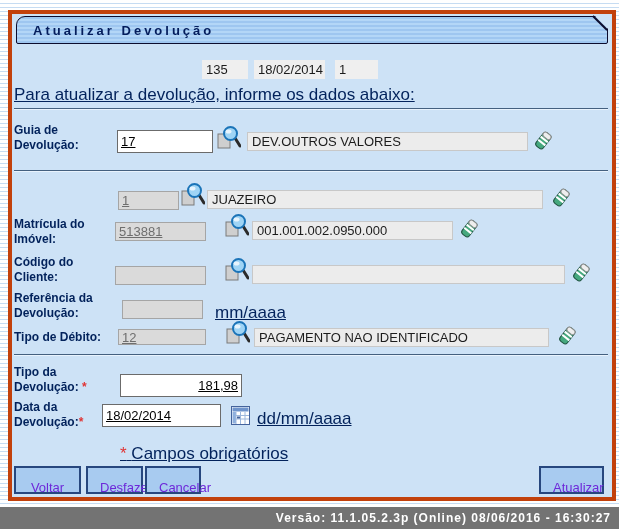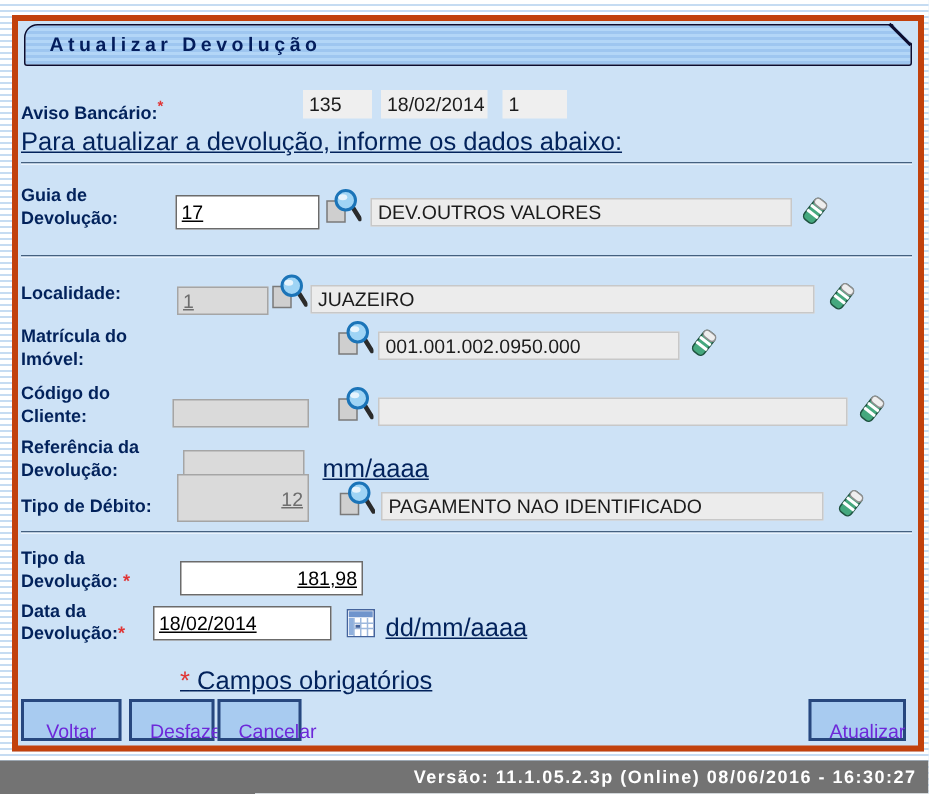--- a/index.html
+++ b/index.html
@@ -102,21 +102,21 @@
   .cod-input{left:103px;top:252px;width:91px;height:19px;}
   .cod-mag{left:213px;top:243px;}
   .cod-ro{left:240px;top:251px;width:313px;}
   .cod-er{left:557px;top:247px;}
 
   .ref-label{left:2px;top:277px;width:103px;}
   .ref-input{left:110px;top:286px;width:81px;height:19px;}
   .ref-hint{left:203px;top:289px;}
 
   .tipo-label{left:2px;top:316px;width:110px;}
-  .tipo-input{left:106px;top:302px;width:88px;height:32px;text-align:right;}
+  .tipo-input{left:106px;top:315px;width:88px;height:16px;}
   .tipo-mag{left:214px;top:306px;}
   .tipo-ro{left:242px;top:314px;width:295px;}
   .tipo-er{left:543px;top:310px;}
 
   .hr3{top:340px;}
 
   .valor-label{left:2px;top:351px;width:110px;}
   .valor-input{left:108px;top:360px;width:122px;height:23px;}
   .data-label{left:2px;top:386px;width:110px;}
   .data-input{left:90px;top:390px;width:119px;height:23px;}
@@ -133,21 +133,20 @@
 </head>
 <body>
 
 <div id="screen">
   <div class="panel">
 
     <div class="title-bar">
       <span class="title-text">Atualizar Devolução</span>
     </div>
 
-    <div class="lbl aviso-label"><span>Aviso Bancário:</span><span class="req req-sup">*</span></div>
     <div class="flatbox aviso-v1">135</div>
     <div class="flatbox aviso-v2">18/02/2014</div>
     <div class="flatbox aviso-v3">1</div>
 
     <div class="plain intro">Para atualizar a devolução, informe os dados abaixo:</div>
     <div class="hr hr1"></div>
 
     <div class="lbl guia-label">Guia de Devolução:</div>
     <input class="in-white guia-input" value="17" style="">
     <span class="icon guia-mag">
@@ -165,21 +164,20 @@
             <rect x="7.5" y="3" width="9" height="17" rx="3" fill="#45a87e" stroke="#1f5340"></rect>
             <rect x="7.5" y="9" width="9" height="2" fill="#ffffff"></rect>
             <rect x="7.5" y="13" width="9" height="2" fill="#ffffff"></rect>
             <rect x="7.5" y="3" width="9" height="5" rx="2.5" fill="#eeeeee" stroke="#8f8f8f"></rect>
           </g>
         </svg>
     </span>
 
     <div class="hr hr2"></div>
 
-    <div class="lbl loc-label">Localidade:</div>
     <input class="in-dis loc-input" disabled="" value="1" style="">
     <span class="icon loc-mag">
       <svg width="24" height="26" viewBox="0 0 24 26">
           <rect x="1" y="9" width="12" height="14" fill="#cfcfcf" stroke="#7a7a7a"></rect>
           <line x1="18" y1="13" x2="23" y2="21" stroke="#2b2b2b" stroke-width="3" stroke-linecap="round"></line>
           <circle cx="13.5" cy="8.5" r="6.5" fill="#9fd4f5" stroke="#1b74b8" stroke-width="2"></circle>
           <ellipse cx="11.5" cy="6.5" rx="3" ry="2" fill="#ffffff" opacity="0.75"></ellipse>
         </svg>
     </span>
     <div class="ro-field loc-ro">JUAZEIRO</div>
@@ -188,20 +186,21 @@
           <g transform="rotate(38 12 12)">
             <rect x="7.5" y="3" width="9" height="17" rx="3" fill="#45a87e" stroke="#1f5340"></rect>
             <rect x="7.5" y="9" width="9" height="2" fill="#ffffff"></rect>
             <rect x="7.5" y="13" width="9" height="2" fill="#ffffff"></rect>
             <rect x="7.5" y="3" width="9" height="5" rx="2.5" fill="#eeeeee" stroke="#8f8f8f"></rect>
           </g>
         </svg>
     </span>
 
     <div class="lbl mat-label">Matrícula do Imóvel:</div>
+    <input class="in-dis mat-input" disabled="" value="513881" style="">
     <span class="icon mat-mag">
       <svg width="24" height="26" viewBox="0 0 24 26">
           <rect x="1" y="9" width="12" height="14" fill="#cfcfcf" stroke="#7a7a7a"></rect>
           <line x1="18" y1="13" x2="23" y2="21" stroke="#2b2b2b" stroke-width="3" stroke-linecap="round"></line>
           <circle cx="13.5" cy="8.5" r="6.5" fill="#9fd4f5" stroke="#1b74b8" stroke-width="2"></circle>
           <ellipse cx="11.5" cy="6.5" rx="3" ry="2" fill="#ffffff" opacity="0.75"></ellipse>
         </svg>
     </span>
     <div class="ro-field mat-ro">001.001.002.0950.000</div>
     <span class="icon mat-er">

